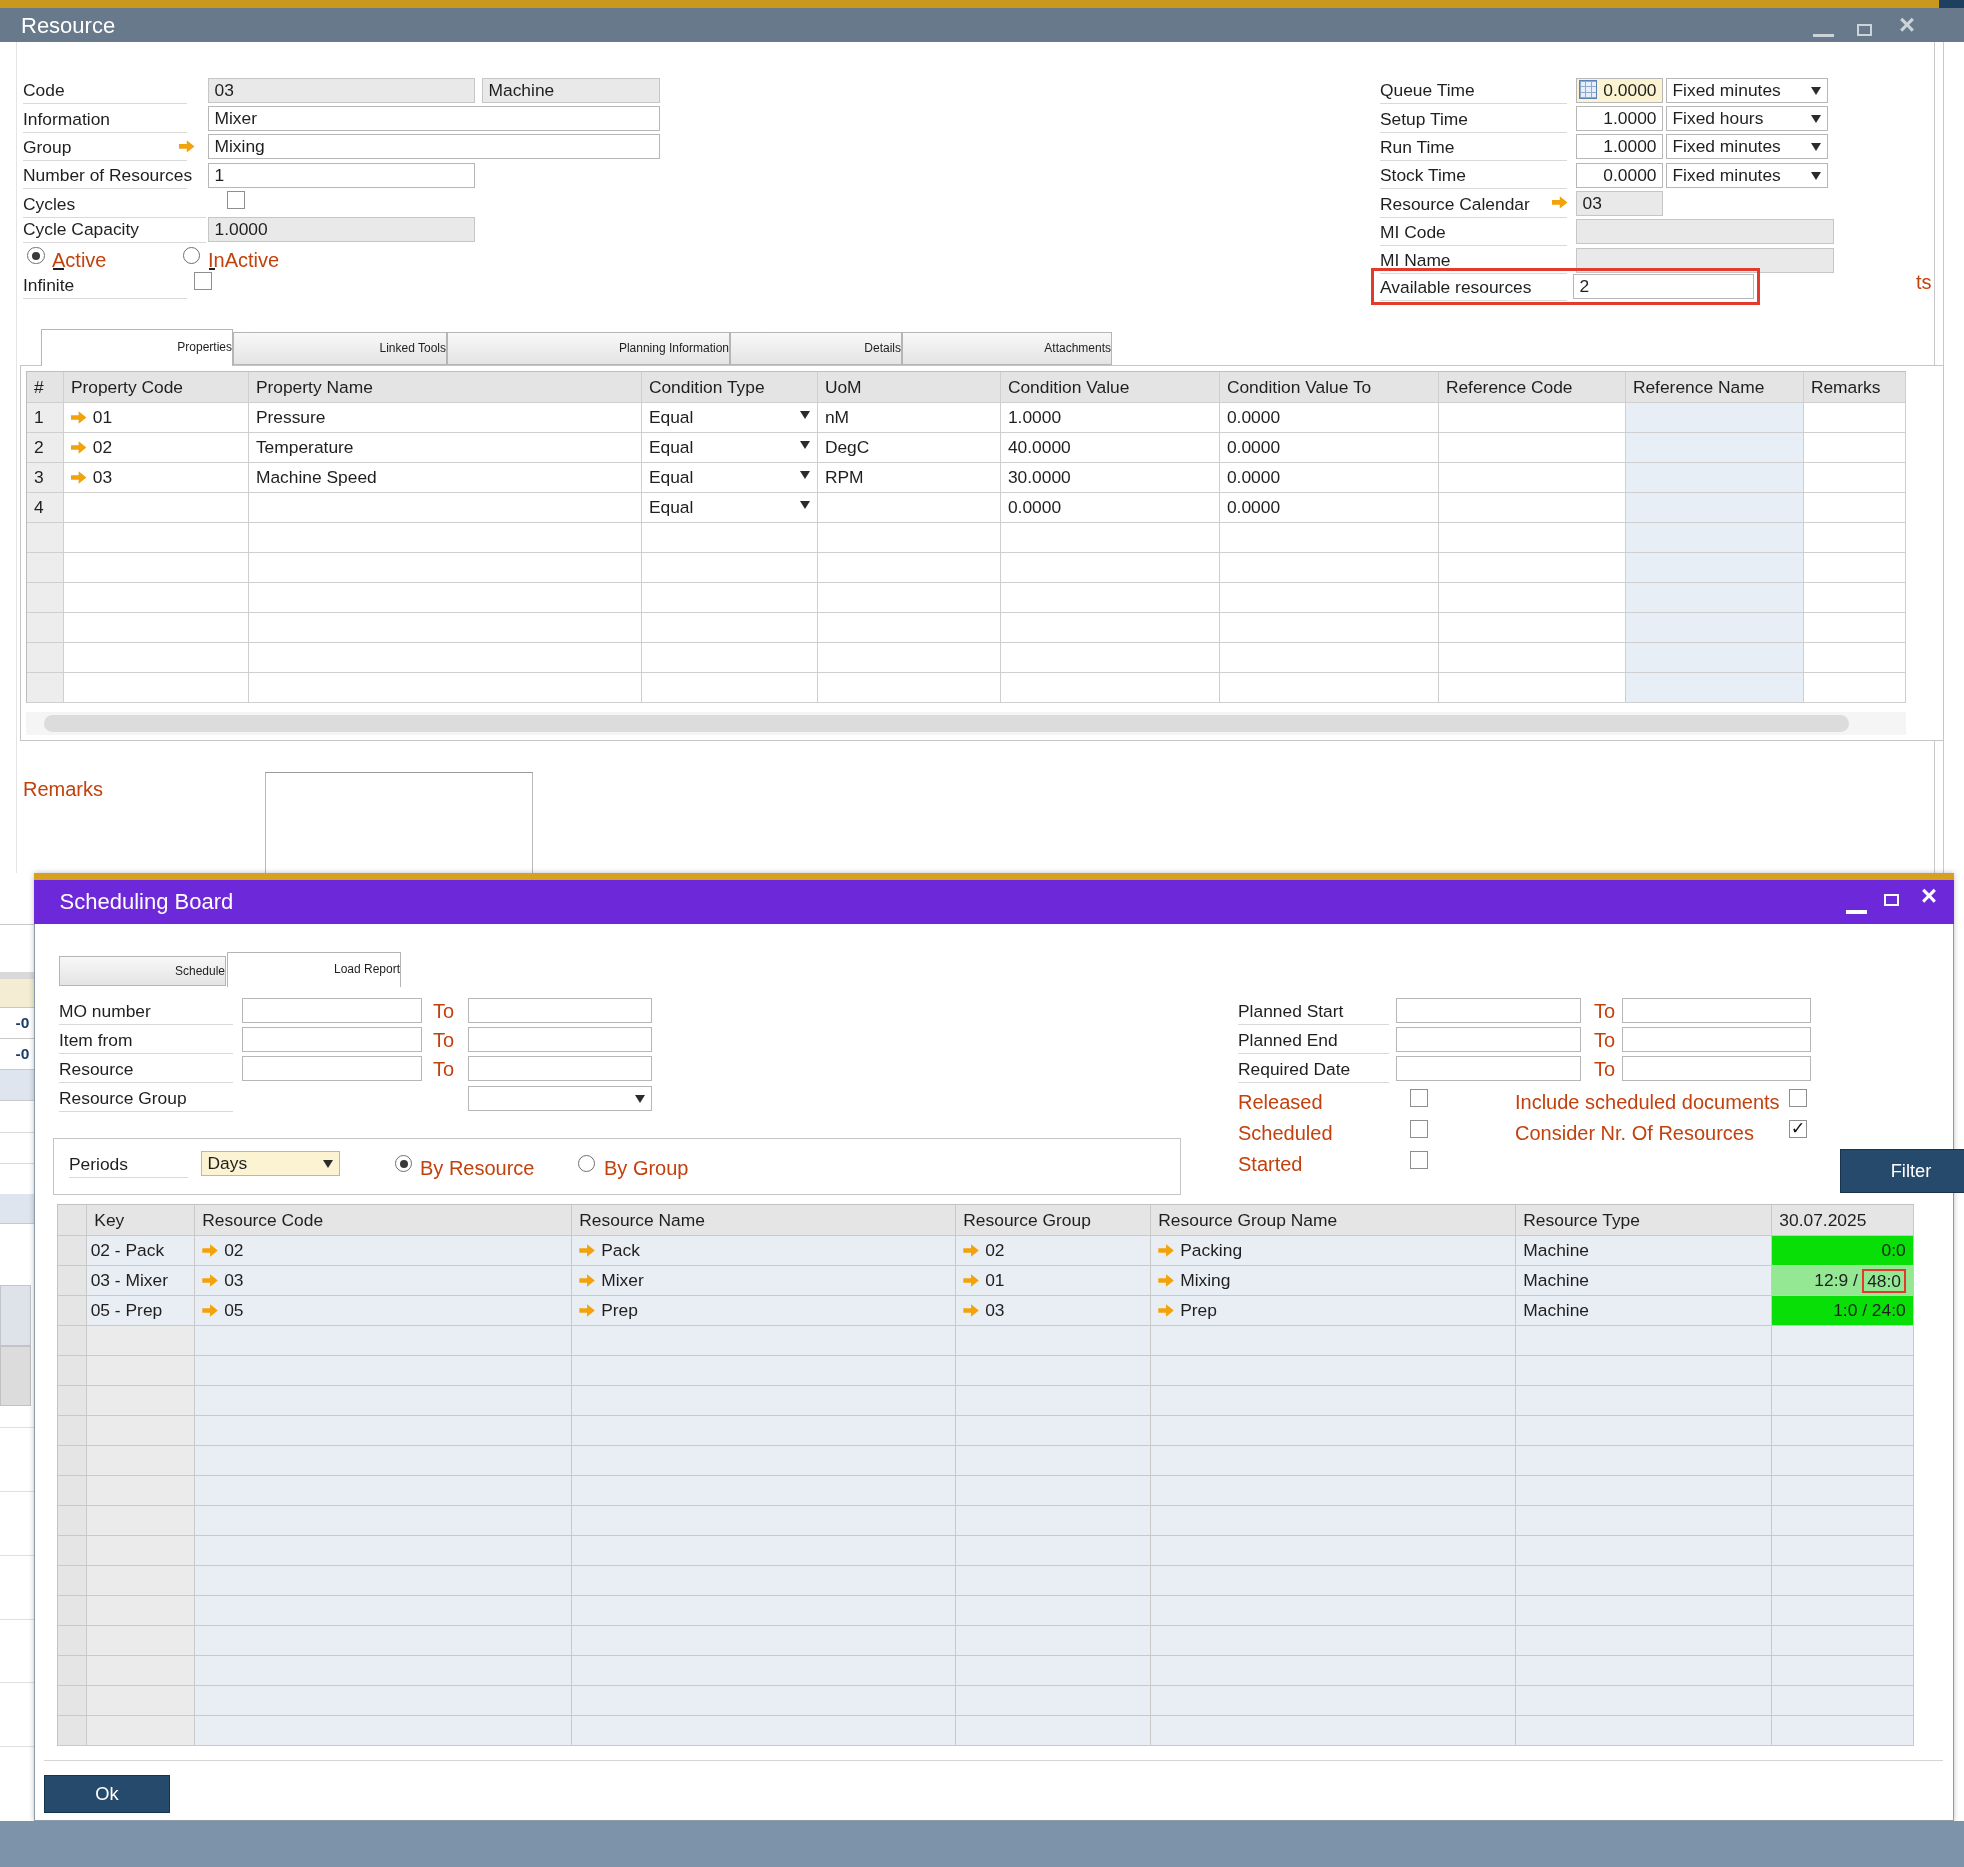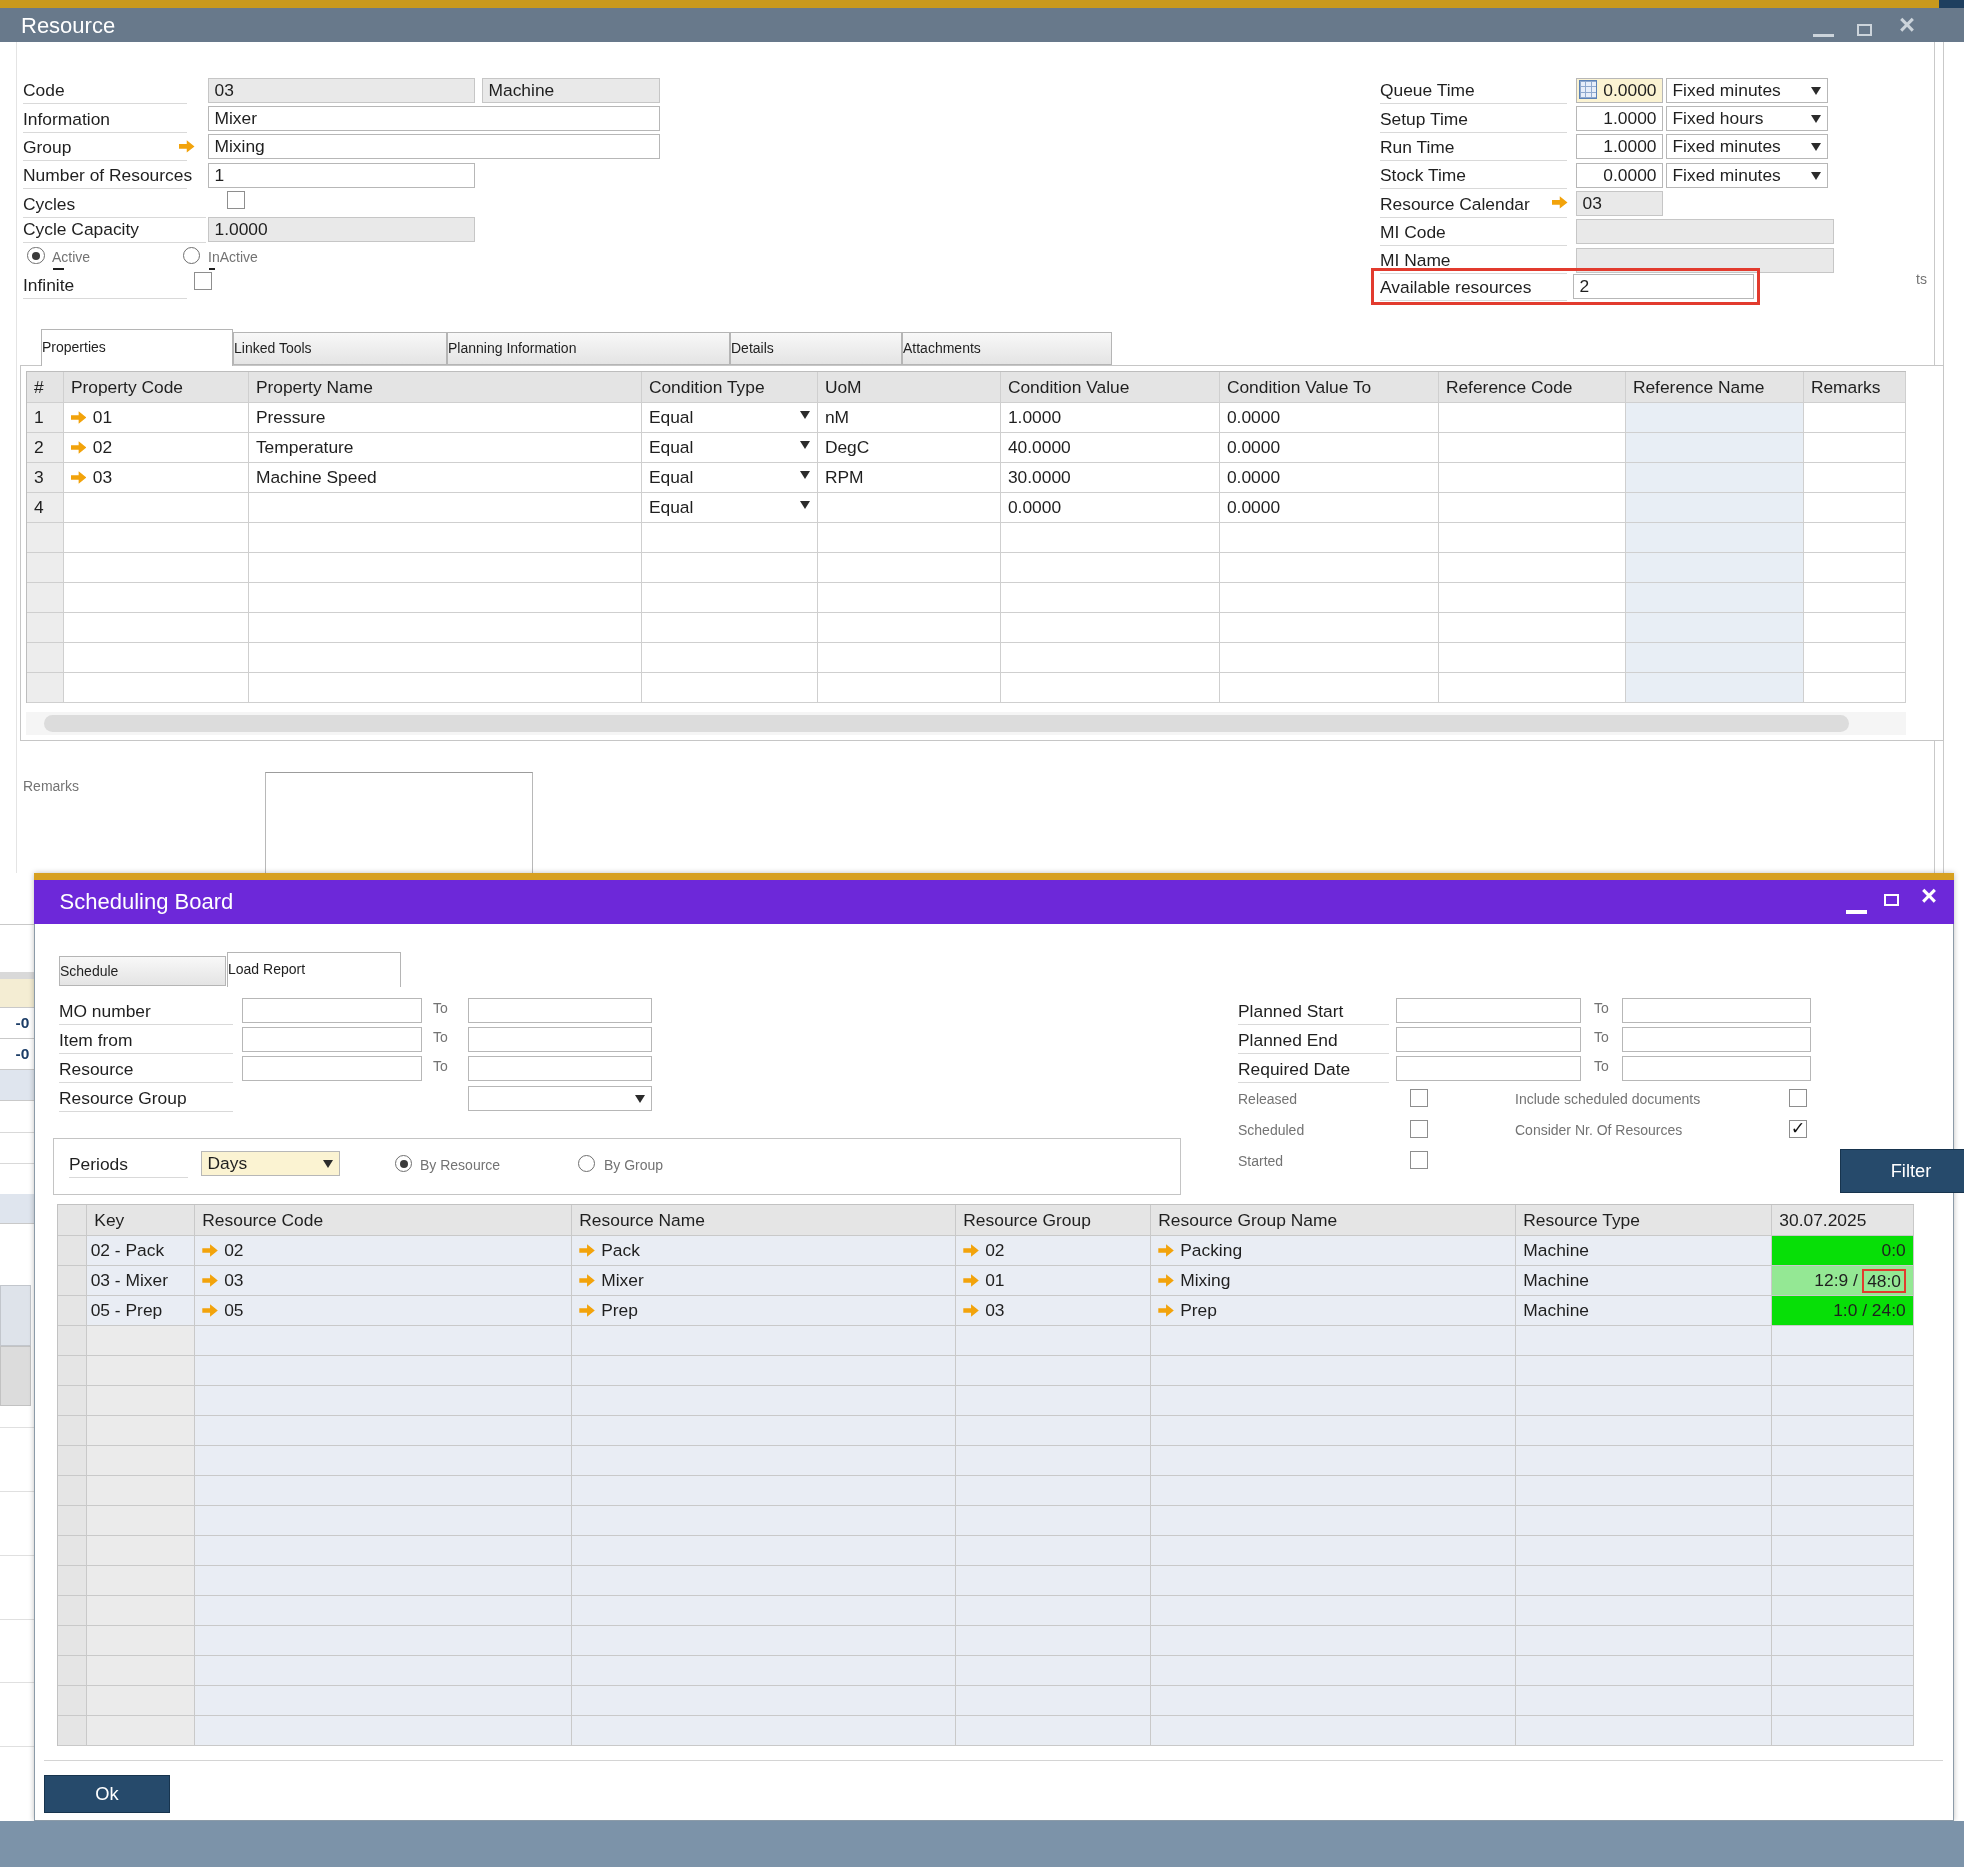--- a/index.html
+++ b/index.html
@@ -1,35 +1,35 @@
 <!DOCTYPE html>
 <html style="font-size:14.6px"><head>
 <meta charset="utf-8">
 <style>
   html,body{margin:0;padding:0;background:#fff;}
   body{font-family:"Liberation Sans","DejaVu Sans",sans-serif;color:#1F1F1F;}
   #stage{position:relative;width:1965px;height:1868px;overflow:hidden;background:#fff;}
   .a{position:absolute;box-sizing:border-box;}
   .lbl{font-size:17.4px;color:#1F1F1F;border-bottom:0.9px solid #D9D9D9;height:25px;line-height:23px;white-space:nowrap;}
-  .plain{font-size:14px;color:#737373;white-space:nowrap;}
+  .plain{font-size:20px;color:#c2410c;white-space:nowrap;}
   .box{border:0.9px solid #B7B7B7;background:#fff;height:25px;font-size:17.4px;line-height:23px;padding:0 5.5px;white-space:nowrap;overflow:hidden;}
   .box.gray{background:#E9E9E9;border-color:#C6C6C6;}
   .box.cream{background:#FBF3D2;}
   .box.num{text-align:right;}
   .car{width:0;height:0;border-left:5.5px solid transparent;border-right:5.5px solid transparent;border-top:8.2px solid #2B2B2B;position:absolute;right:6.4px;top:8.2px;}
   .cb{width:18.3px;height:18.3px;border:1.8px solid #8E8E8E;background:#fff;text-align:center;line-height:14.6px;font-size:17.4px;color:#111;}
   .cb.checked::after{content:"✓";font-weight:bold;}
   .rad{width:17.4px;height:17.4px;border:0.9px solid #6F6F6F;border-radius:50%;background:#fff;}
   .rad.sel::after{content:"";position:absolute;left:3.7px;top:3.7px;width:8.2px;height:8.2px;border-radius:50%;background:#3A3A3A;}
   .larr{display:inline-block;width:15.5px;height:12.8px;background:#F2A30B;clip-path:polygon(0 32%,50% 32%,50% 2%,100% 50%,50% 98%,50% 68%,0 68%);flex:none;margin-right:6.4px;}
   .calc{width:18.3px;height:19px;border:0.9px solid #5B82B8;background-color:#E7EEF9;background-image:repeating-linear-gradient(0deg,#8FA9CE 0 0.9px,transparent 0.9px 5.5px),repeating-linear-gradient(90deg,#8FA9CE 0 0.9px,transparent 0.9px 5.5px);}
   .wmin{width:21px;height:3.7px;background:currentColor;}
   .wmax{width:14.6px;height:12.8px;border:2.7px solid currentColor;background:transparent;}
   .wx{font-size:27.4px;font-weight:bold;line-height:25.6px;color:currentColor;}
-  .tab{border:0.9px solid #B5B5B5;background:linear-gradient(#F8F8F8,#E4E4E4);font-size:14px;text-align:left;}
+  .tab{border:0.9px solid #B5B5B5;background:linear-gradient(#F8F8F8,#E4E4E4);font-size:12px;text-align:right;}
   .tab.active{background:#fff;}
   .panel{border:0.9px solid #C6C6C6;background:#fff;}
   .navybtn{background:#264A6B;color:#FFF;font-size:18.3px;display:flex;align-items:center;justify-content:center;border:0.9px solid #17344E;}
   
   .prow{display:grid;grid-template-columns:37px 185px 393px 176px 183px 219px 219px 187px 178px 102px;height:30px;}
   .prow.hd{height:31px;}
   .pc{border-right:0.9px solid #CFCFCF;border-bottom:0.9px solid #CFCFCF;font-size:17.4px;display:flex;align-items:center;padding:0 7.3px;background:#fff;overflow:hidden;position:relative;white-space:nowrap;}
   .prow.hd .pc{background:#E4E4E4;}
   .pc.n{background:#EDEDED;}
   .pc.rn{background:#E8EEF5;}

